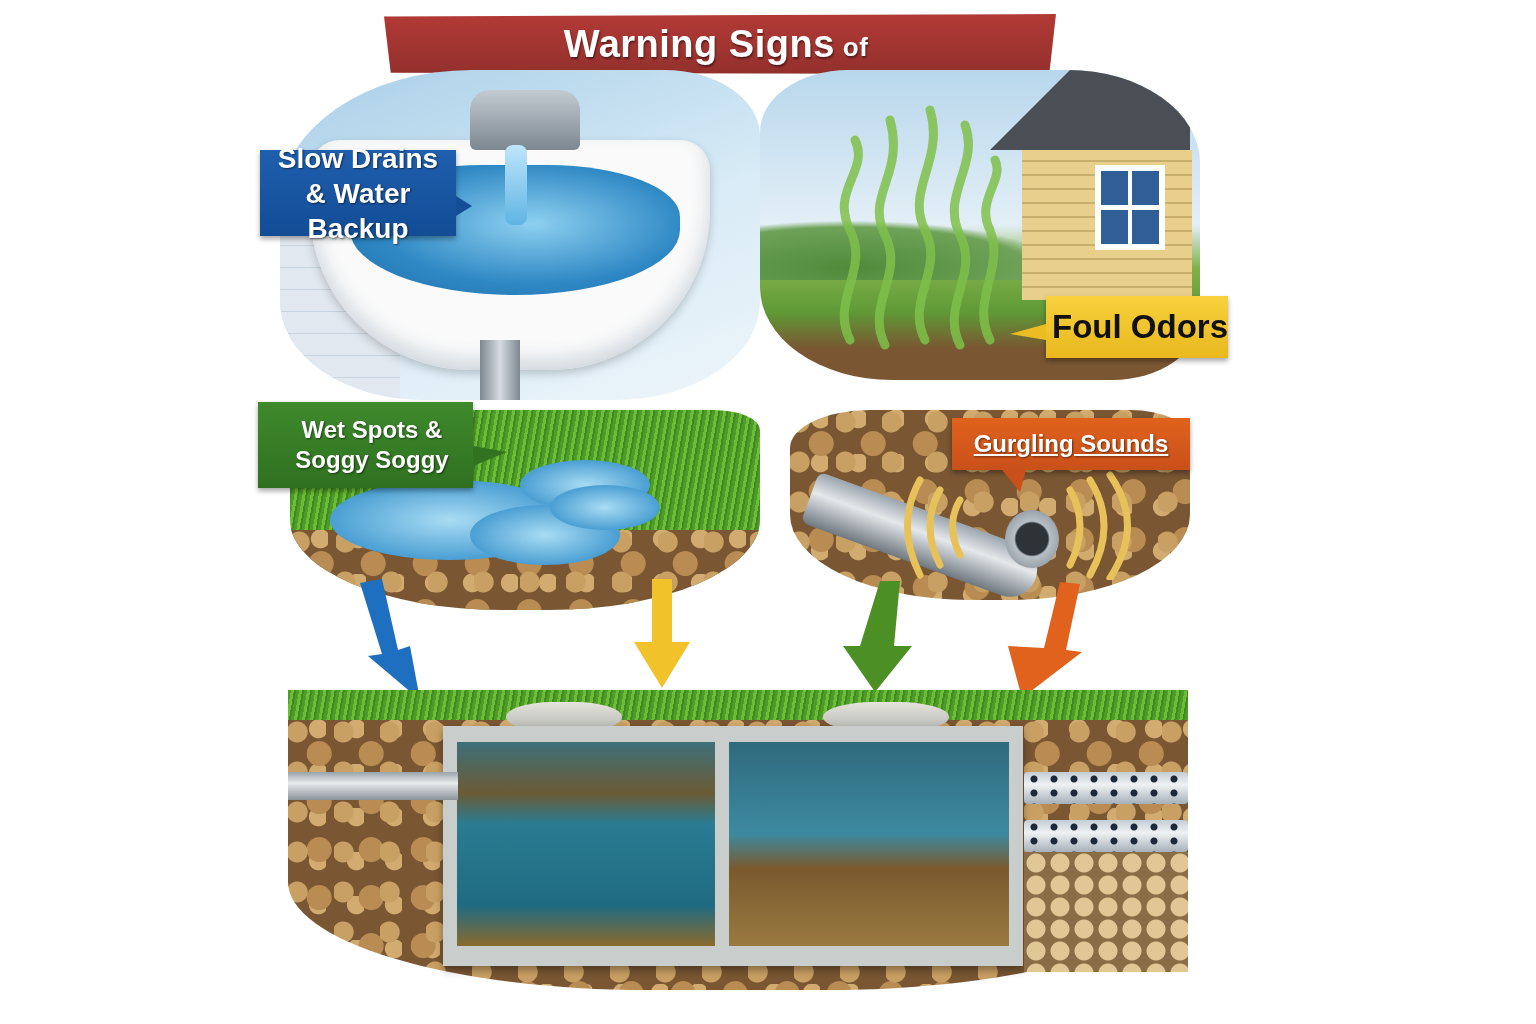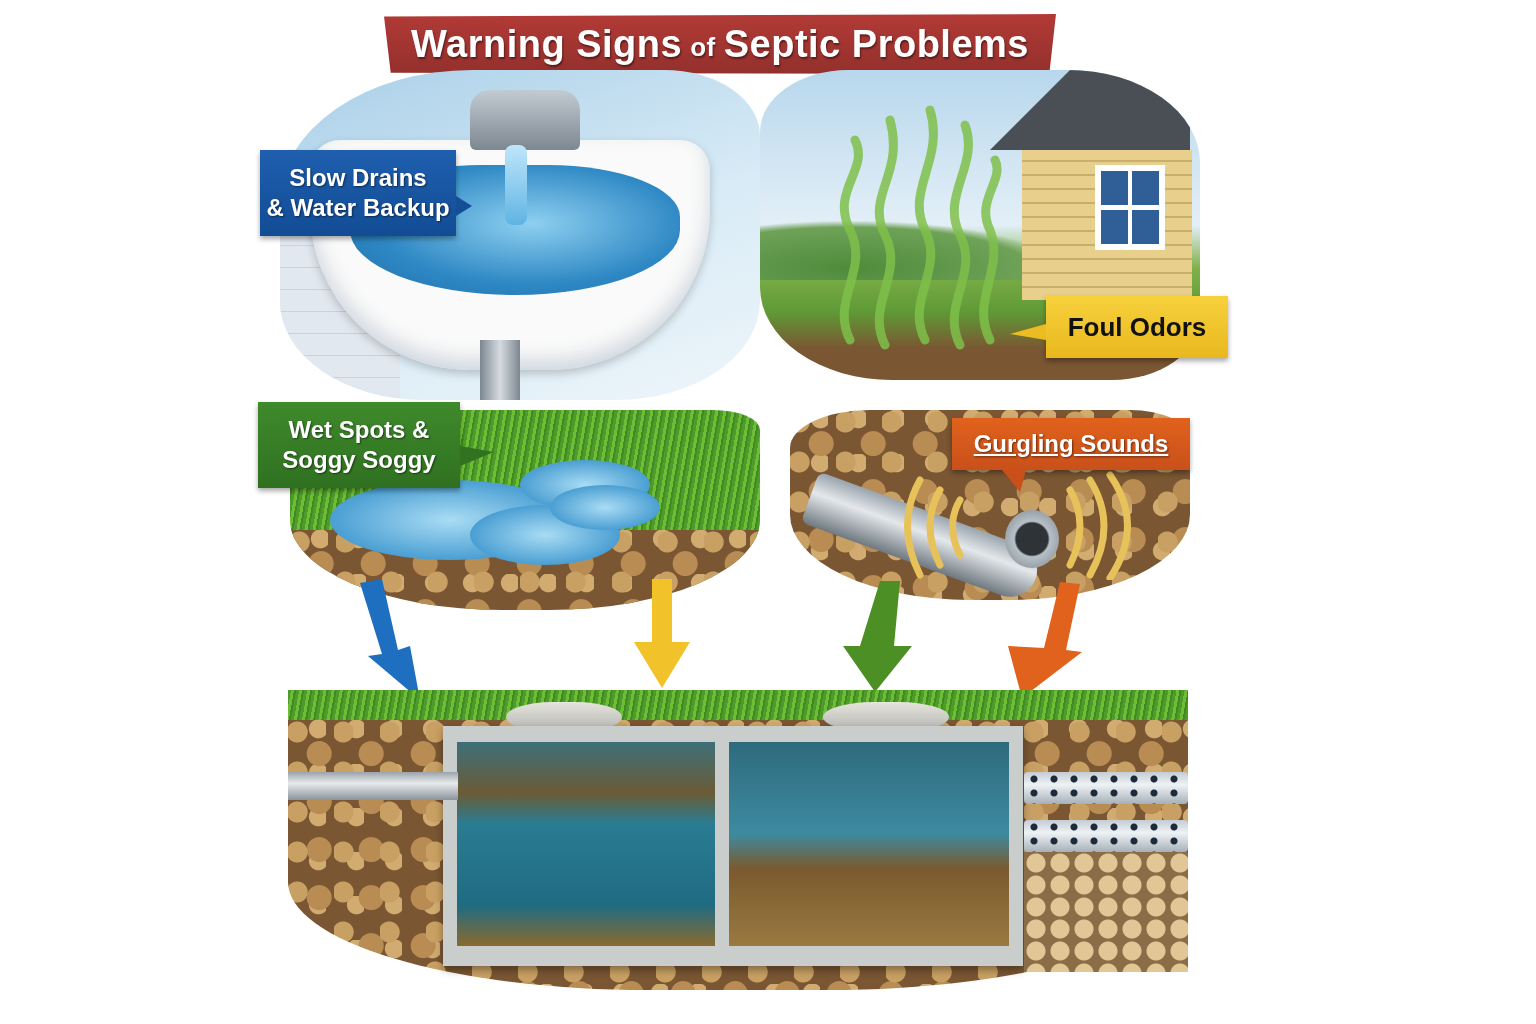--- a/index.html
+++ b/index.html
@@ -18,40 +18,39 @@
     text-shadow: 1px 2px 2px rgba(0,0,0,0.45);
     clip-path: polygon(0 4%, 100% 0, 99% 100%, 1% 98%);
   }
   .title-banner .small { font-size: 26px; margin: 6px 8px 0; }
   .label {
     position: absolute; font-weight: bold; text-align: center; line-height: 1.25;
     box-shadow: 0 3px 5px rgba(0,0,0,0.35);
     display: flex; flex-direction: column; justify-content: center; align-items: center;
   }
   .label .tail { position: absolute; width: 0; height: 0; }
-  .lbl-blue { background: linear-gradient(#1f5fae,#124c95); color:#fff; font-size:24px; text-shadow:1px 1px 2px rgba(0,0,0,.5);}
-  .lbl-yellow { background: linear-gradient(#f7d13d,#e9b81e); color:#111; font-size:26px; }
-  .lbl-green { background: linear-gradient(#3f8a2c,#2f7020); color:#fff; font-size:24px; text-shadow:1px 1px 2px rgba(0,0,0,.5);}
+  .lbl-blue { background: linear-gradient(#1f5fae,#124c95); color:#fff; font-size:28px; text-shadow:1px 1px 2px rgba(0,0,0,.5);}
+  .lbl-yellow { background: linear-gradient(#f7d13d,#e9b81e); color:#111; font-size:33px;align-items:flex-end; }
+  .lbl-green { background: linear-gradient(#3f8a2c,#2f7020); color:#fff; font-size:24px; text-shadow:1px 1px 2px rgba(0,0,0,.5);padding-left:13px;}
   .lbl-orange { background: linear-gradient(#e0621c,#c9501a); color:#fff; font-size:24px; text-shadow:1px 1px 2px rgba(0,0,0,.5);}
   .soil { background:
       radial-gradient(circle at 20% 30%, #c9a063 0 10px, transparent 11px),
       radial-gradient(circle at 60% 70%, #b88c52 0 12px, transparent 13px),
       radial-gradient(circle at 80% 20%, #d1ab70 0 9px, transparent 10px),
       #7a5632;
     background-size: 46px 40px, 52px 48px, 38px 44px, auto;
   }
   .grass { background: repeating-linear-gradient(100deg, #4f9a2a 0 3px, #6cbf35 3px 6px, #3f8a22 6px 8px); }
 </style>
 </head>
 <body>
 
 <div class="title-banner">
   <span>Warning Signs</span>
   <span class="small">of</span>
-  <span>Septic Problems</span>
 </div>
 
 <div class="scene" style="left:280px; top:70px; width:480px; height:330px; border-radius:40% 20% 30% 30%;
             background: linear-gradient(160deg,#a9cfe8 0%,#d8ebf6 55%,#eef5fa 100%);">
   <div class="abs" style="left:0; top:140px; width:120px; height:190px; background:repeating-linear-gradient(0deg,#c7d3de 0 1px,#e1e8ef 1px 22px);"></div>
   <div class="abs" style="left:30px; top:70px; width:400px; height:230px; background:#fafafa; border-radius:30px 30px 160px 160px; box-shadow:inset 0 -10px 20px #cfd7de, 0 4px 10px rgba(0,0,0,.2);"></div>
   <div class="abs" style="left:70px; top:95px; width:330px; height:130px; border-radius:40% 40% 50% 50%; background:radial-gradient(ellipse at 55% 45%,#8ed0f0,#2e88c4 60%,#1f6ea8);"></div>
   <div class="abs" style="left:190px; top:20px; width:110px; height:60px; background:linear-gradient(#c3cbd2,#7d8790); border-radius:20px 20px 6px 6px;"></div>
   <div class="abs" style="left:225px; top:75px; width:22px; height:80px; background:linear-gradient(#bfe6fb,#5fb4e3); border-radius:8px;"></div>
   <div class="abs" style="left:200px; top:270px; width:40px; height:60px; background:linear-gradient(90deg,#7d8790,#d5dbe0,#7d8790);"></div>

